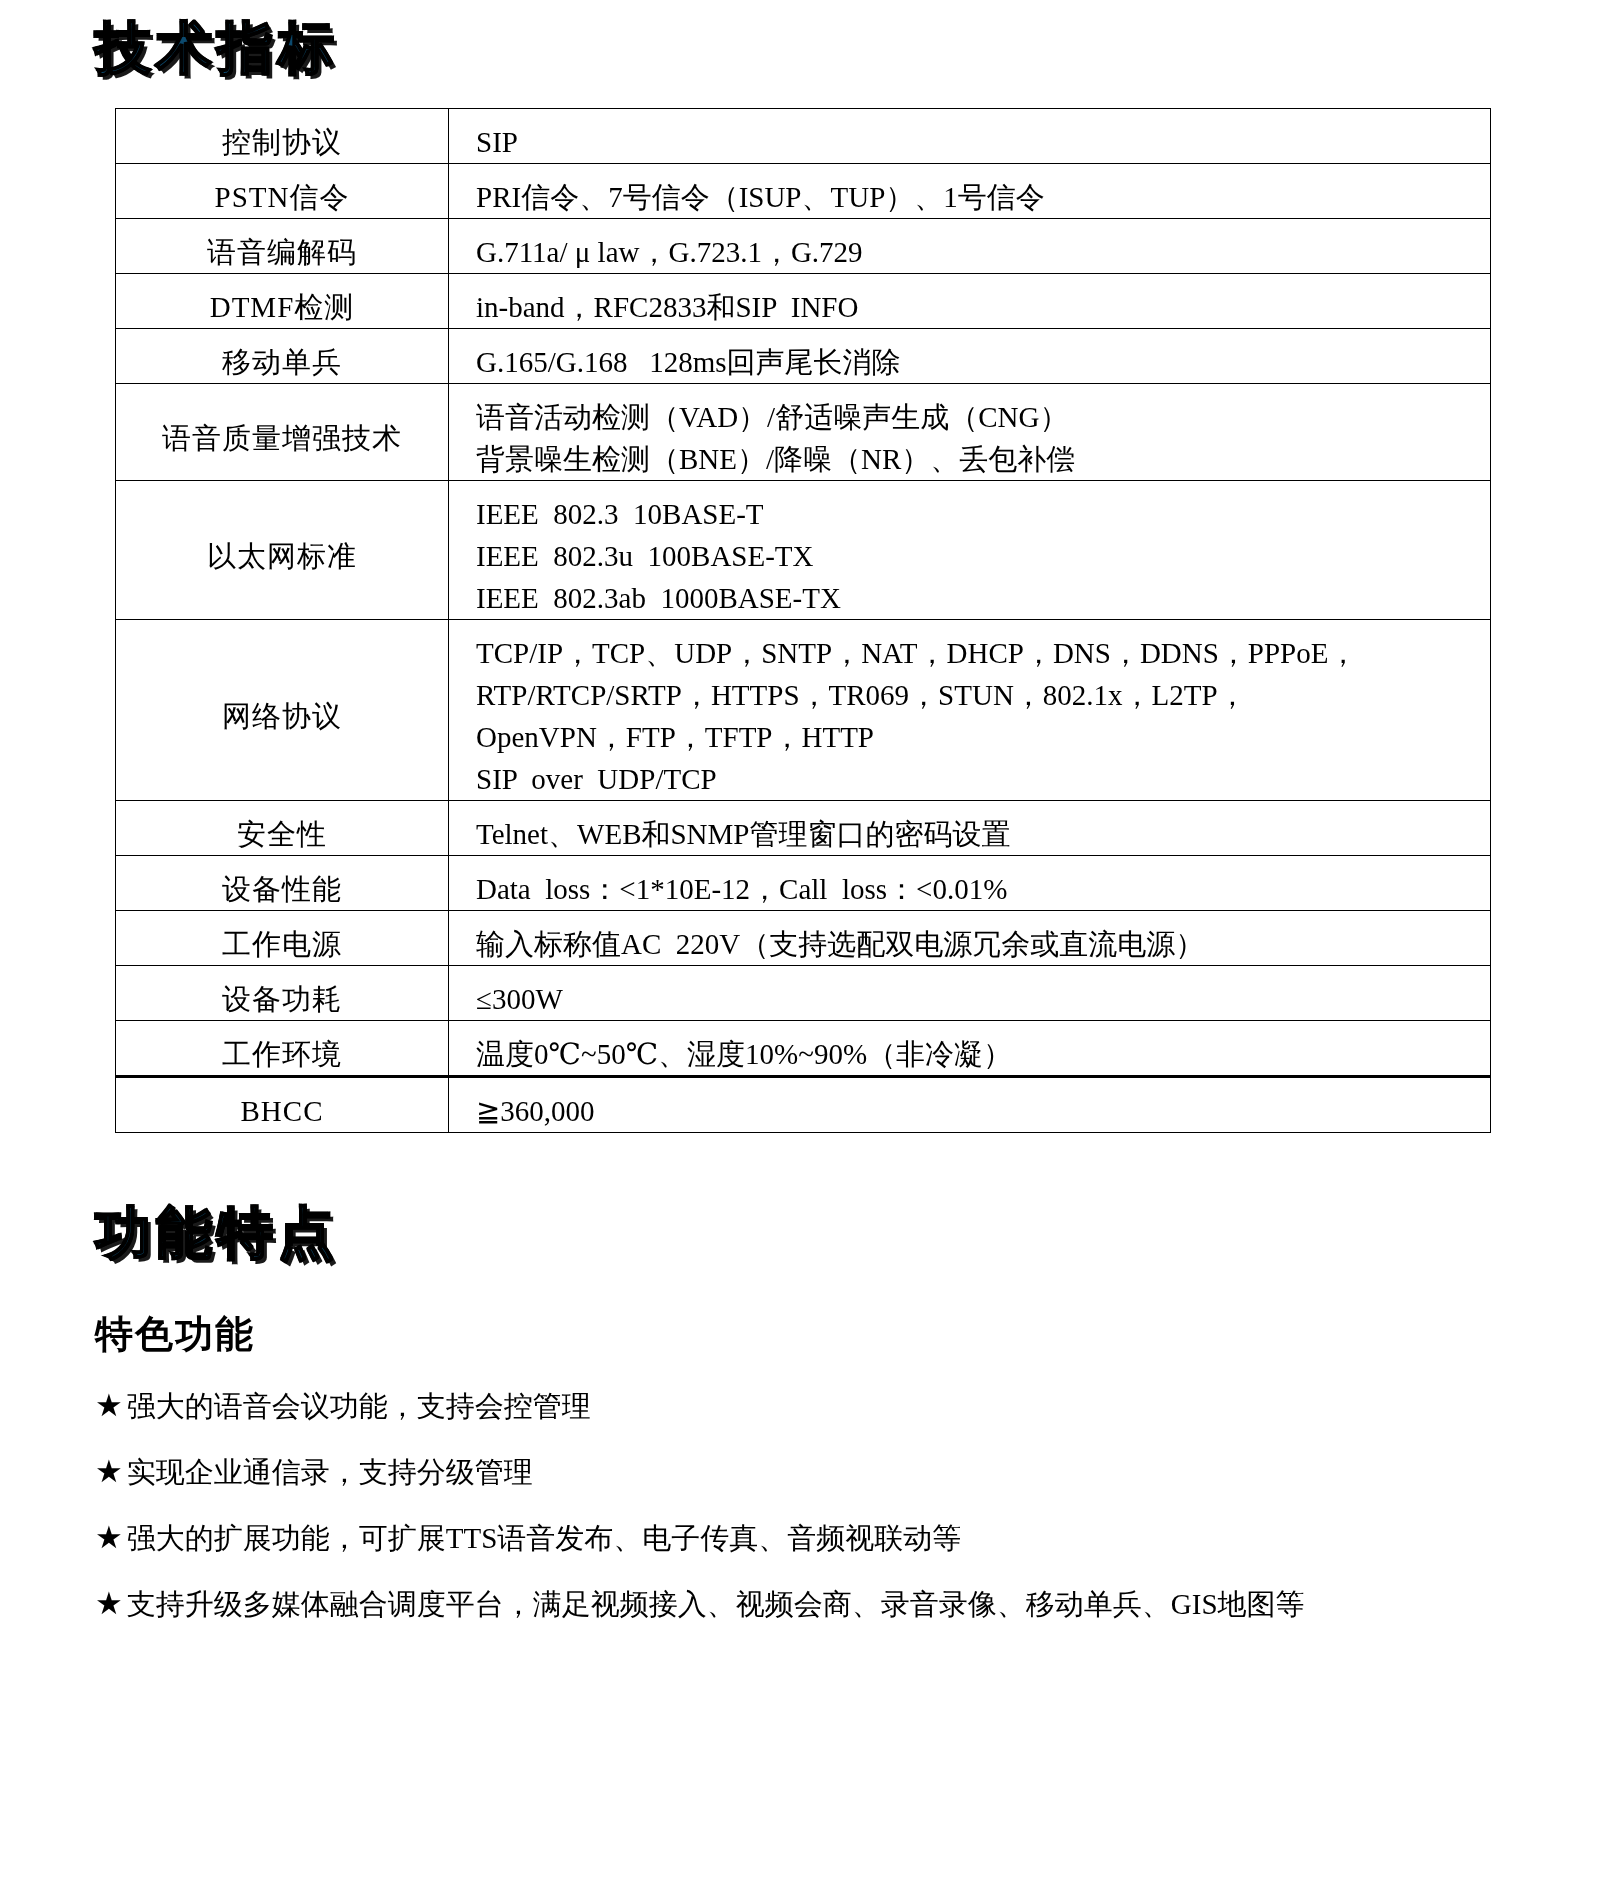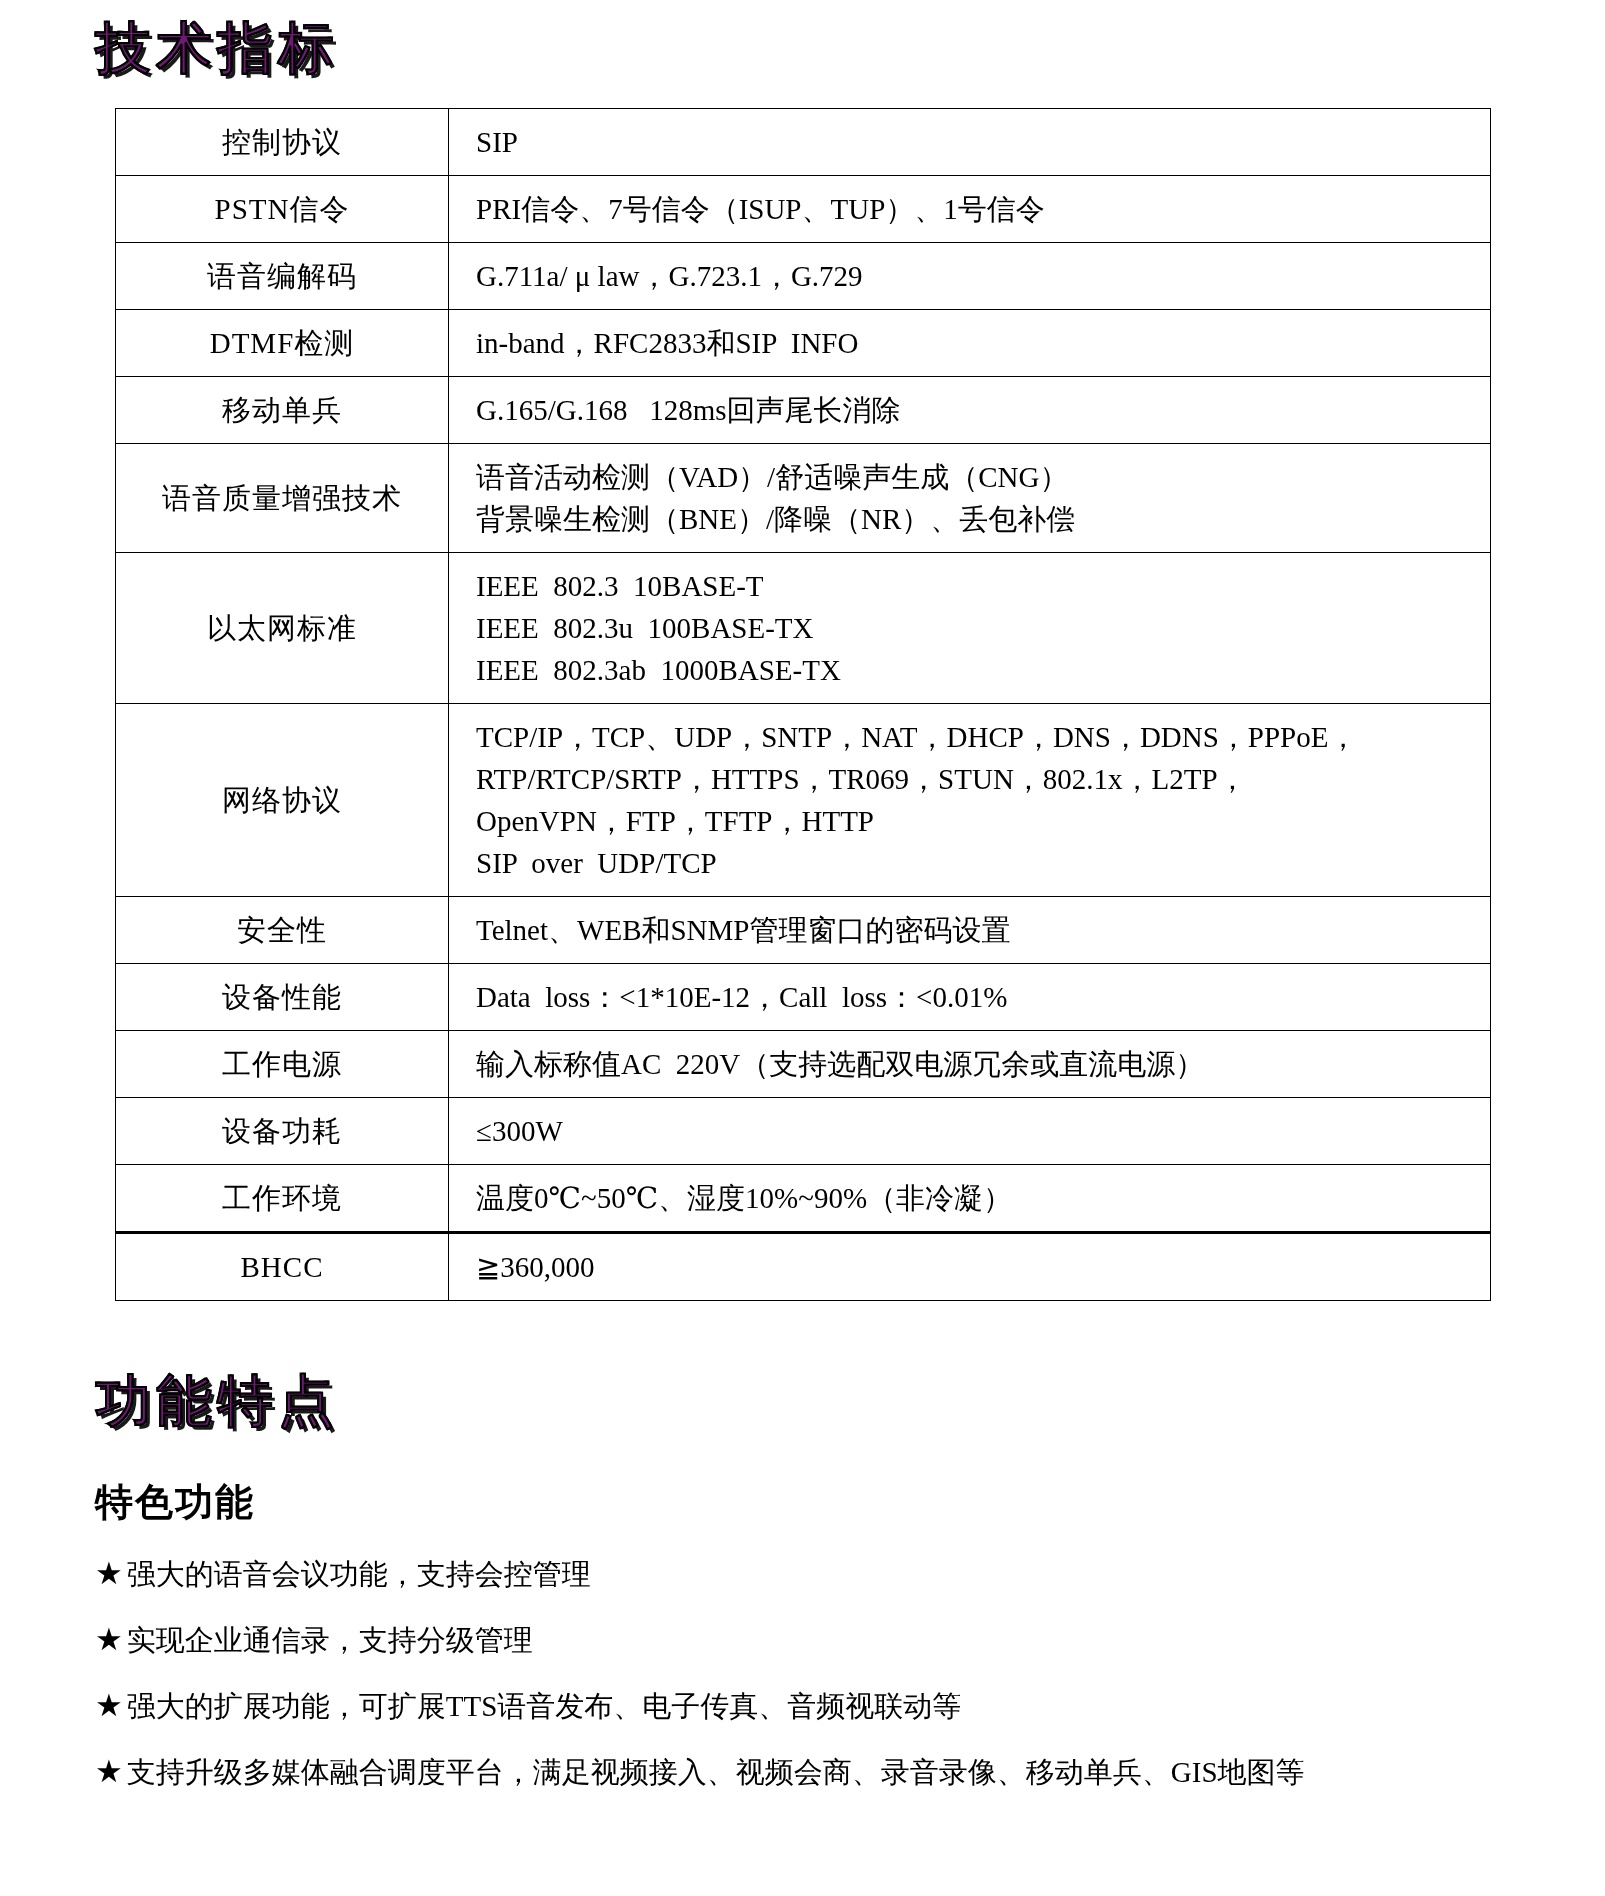--- a/index.html
+++ b/index.html
@@ -14,22 +14,22 @@
     overflow: hidden;
   }
   .page {
     padding: 16px 0 0 95px;
     width: 1605px;
   }
   
   .wordart {
     font-family: "Liberation Sans", "DejaVu Sans", sans-serif;
     font-size: 56px;
-    font-weight: normal;
-    color: #701a75;
+    font-weight: bold;
+    color: #0c4a6e;
     letter-spacing: 5px;
     -webkit-text-stroke: 2px #000000;
     text-shadow:
       -1px -1px 0 #000,
        1px -1px 0 #000,
       -1px  1px 0 #000,
        1px  1px 0 #000,
        4px  4px 0 #1a1a1a;
     line-height: 64px;
   }
@@ -38,21 +38,20 @@
     table-layout: fixed;
     width: 1376px;
     margin-left: 20px;
     margin-top: 28px;
   }
   .spec-table td {
     border: 1px solid #000000;
     font-size: 29px;
     line-height: 42px;
     padding-top: 12px;
-    padding-bottom: 12px;
     vertical-align: middle;
   }
   .spec-table tr:last-child td {
     border-top-width: 3px;
   }
   .label-cell {
     width: 333px;
     text-align: center;
     letter-spacing: 1px;
   }

